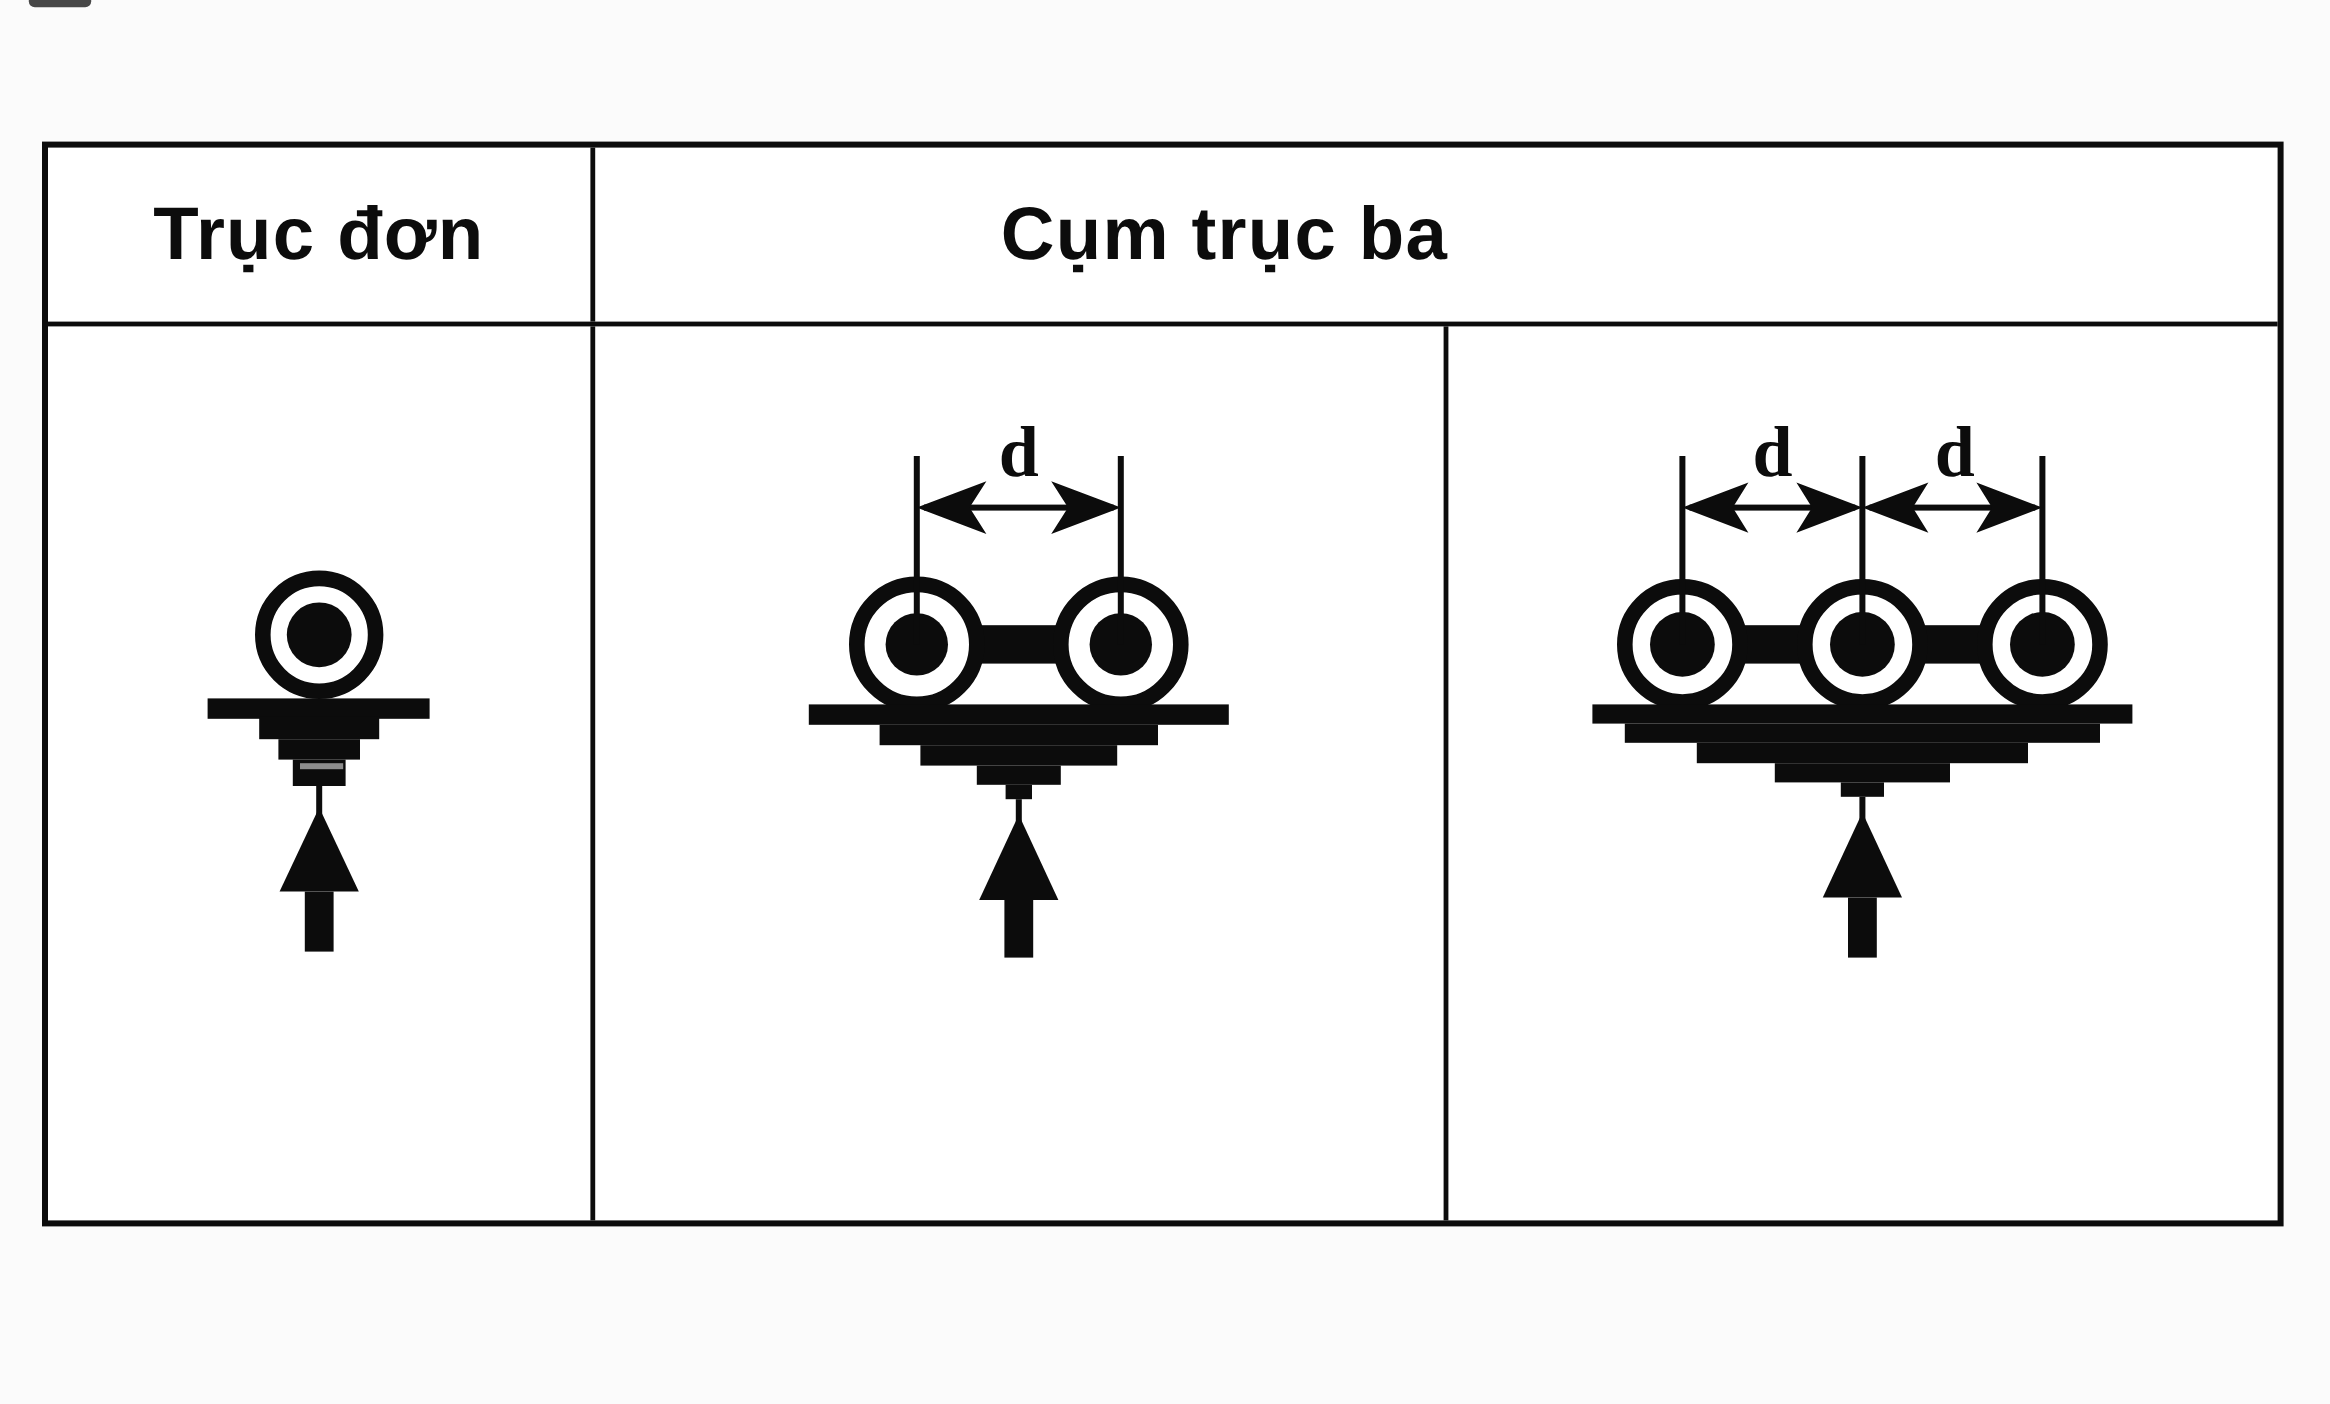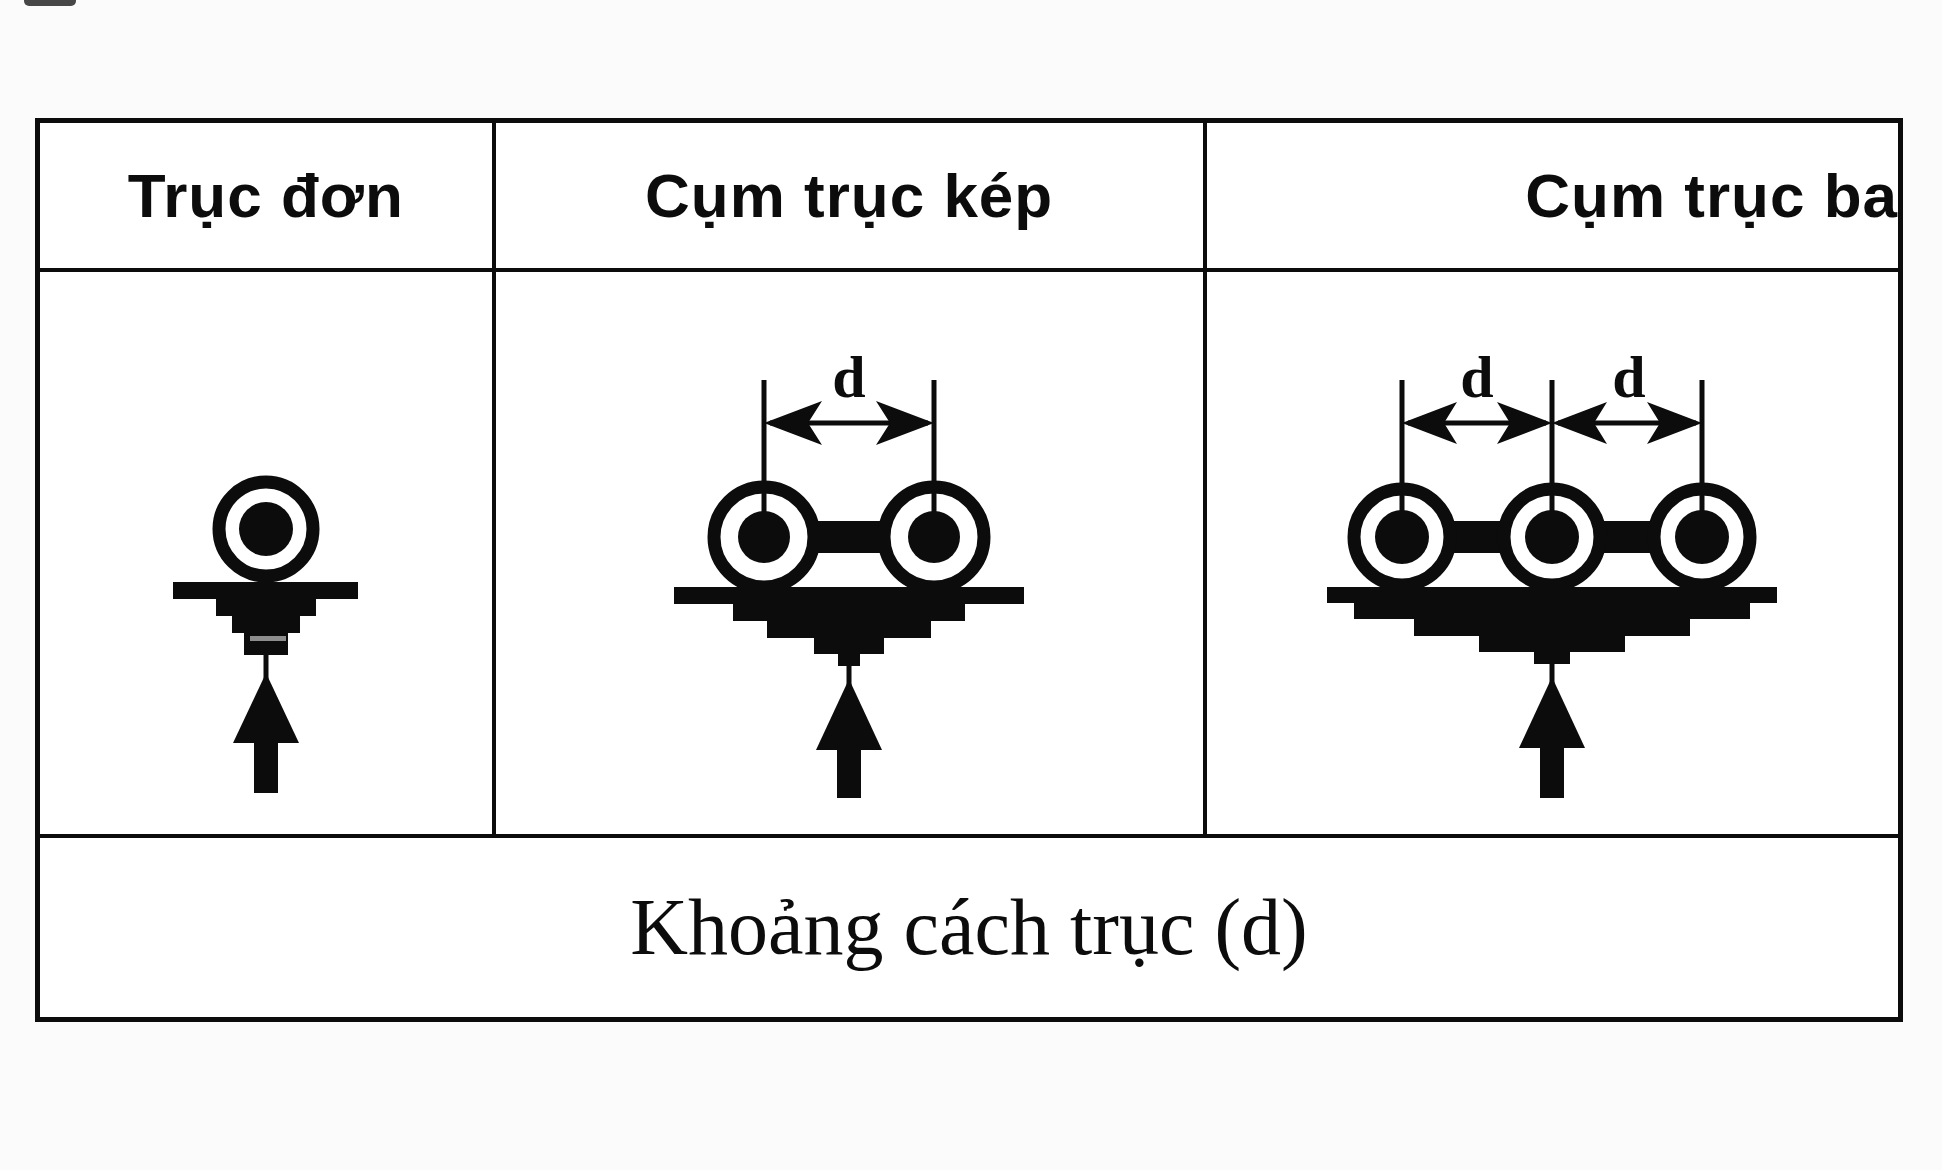--- a/index.html
+++ b/index.html
@@ -49,23 +49,20 @@
 </head>
 <body>
 
 <div class="scan-artifact"></div>
 
 <div class="axle-table">
 
   <div class="header-row">
     <div class="header-cell">
       <span>Trục đơn</span>
-    </div>
-    <div class="header-cell">
-      <span>Cụm trục kép</span>
     </div>
     <div class="header-cell">
       <span>Cụm trục ba</span>
     </div>
   </div>
 
   <div class="diagram-row">
 
     <div class="diagram-cell">
       <svg class="svg-single" width="240" height="400" viewBox="0 0 240 400">
@@ -179,17 +176,14 @@
             <rect x="317.5" y="329" width="5" height="21"></rect>
             <polygon points="320,342 287,413 353,413"></polygon>
             <rect x="308" y="413" width="24" height="50"></rect>
           </g>
         </g>
       </svg>
     </div>
 
   </div>
 
-  <div class="caption-row">
-    <span>Khoảng cách trục (d)</span>
-  </div>
 
 </div>
 
 </body></html>

